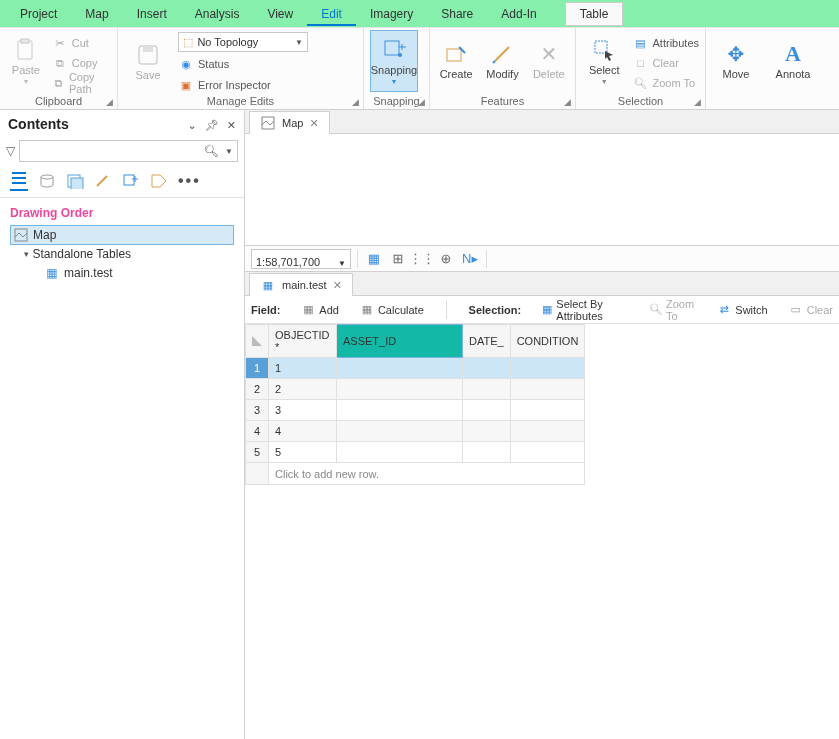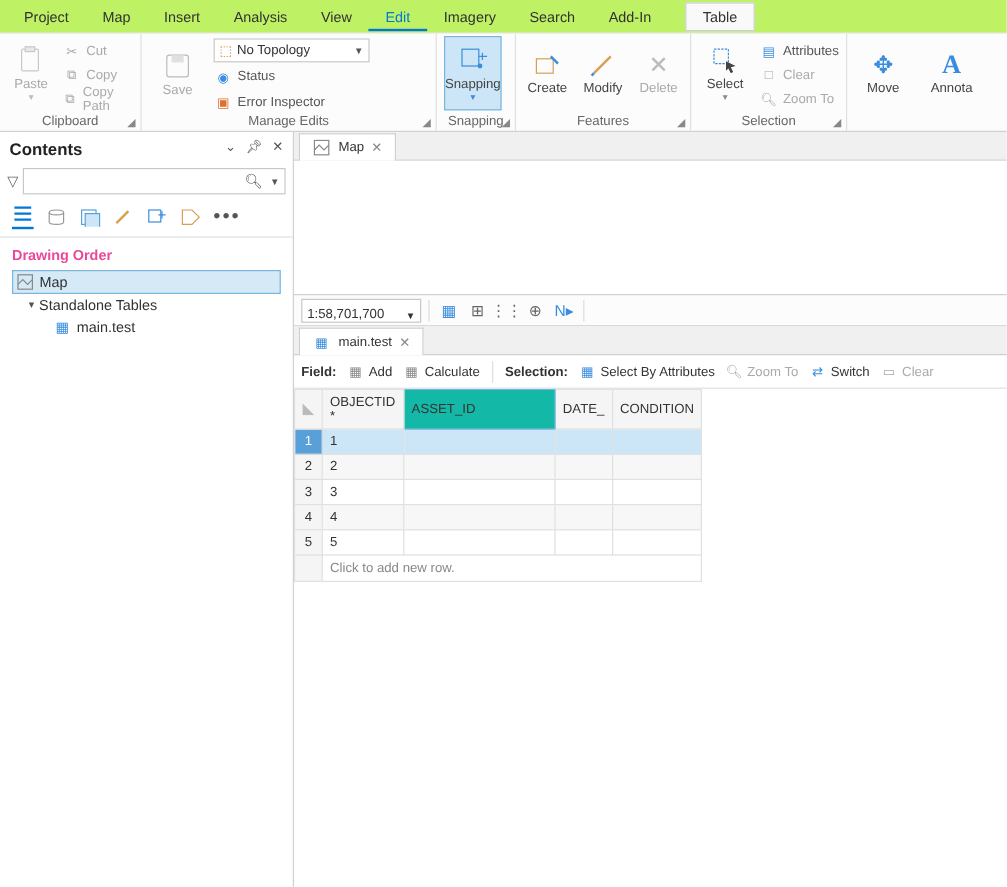--- a/index.html
+++ b/index.html
@@ -1,36 +1,36 @@
 <!DOCTYPE html>
 <html><head>
 <meta charset="utf-8">
 <style>
 html,body{margin:0;padding:0;font-family:"Segoe UI",Arial,sans-serif;font-size:12px;color:#323232;background:#fff;overflow:hidden;width:839px;height:739px}
 *{box-sizing:border-box}
-.menu-bar{display:flex;align-items:center;height:28px;padding:0 6px;border-bottom:1px solid #e5e5e5;background:#bef264}
+.menu-bar{display:flex;align-items:center;height:28px;padding:0 6px;border-bottom:1px solid #e5e5e5;background:#86efac}
 .menu-item{padding:5px 14px;cursor:default;color:#323232}
 .menu-item.active{color:#0078d4;border-bottom:2px solid #0078d4;padding-bottom:3px}
 .menu-item.tab-ctx{border:1px solid #ccc;background:#f9f9f9;margin-left:14px;padding:4px 14px}
 .ribbon{display:flex;height:82px;border-bottom:1px solid #d0d0d0;background:#fcfcfc}
 .rgroup{display:flex;flex-direction:column;border-right:1px solid #e0e0e0;padding:2px 6px 0 6px;position:relative}
 .rgroup .label{position:absolute;bottom:2px;left:0;right:0;text-align:center;font-size:11px;color:#666}
 .rgroup .dlg{position:absolute;bottom:2px;right:4px;font-size:9px;color:#888}
 .rrow{display:flex;align-items:center;gap:6px}
 .bigbtn{display:flex;flex-direction:column;align-items:center;justify-content:center;width:48px;height:62px;gap:2px;font-size:11px;color:#444}
 .bigbtn.disabled{color:#aaa}
 .bigbtn.on{background:#cde6f7;border:1px solid #7ab5e0}
 .iconL{font-size:20px;height:24px;display:flex;align-items:center;justify-content:center}
 .smallrow{display:flex;align-items:center;gap:4px;height:18px;font-size:11px;color:#555}
 .smallrow.disabled{color:#aaa}
 .topo-dd{height:20px;width:130px;border:1px solid #c8c8c8;background:#fff;display:flex;align-items:center;padding:0 4px;font-size:11px;position:relative}
 .topo-dd .arrow{position:absolute;right:4px;font-size:8px;color:#555}
 .workspace{display:flex;height:calc(739px - 28px - 82px)}
 .contents-pane{width:245px;border-right:1px solid #d0d0d0;display:flex;flex-direction:column;background:#fff}
-.pane-hdr{display:flex;align-items:flex-start;justify-content:space-between;padding:6px 8px}
+.pane-hdr{display:flex;align-items:flex-end;justify-content:space-between;padding:6px 8px}
 .pane-hdr h3{margin:0;font-size:14px;font-weight:600;color:#222}
 .pane-ctrls{display:flex;gap:8px;font-size:11px;color:#555}
 .search-row{display:flex;align-items:center;gap:4px;padding:2px 6px}
 .search-box{flex:1;display:flex;align-items:center;border:1px solid #c8c8c8;height:22px;padding:0 4px;position:relative}
 .search-box input{border:none;outline:none;flex:1;font-style:italic;color:#888;font-size:12px}
 .search-box .mag{position:absolute;right:18px;font-size:12px;color:#555}
 .search-box .arrow{position:absolute;right:4px;font-size:8px;color:#555}
 .toc-tabs{display:flex;gap:10px;padding:6px 10px;border-bottom:1px solid #e0e0e0;align-items:center}
 .toc-tabs span{font-size:16px;color:#888}
 .toc-tabs span.active{color:#0078d4;border-bottom:2px solid #0078d4;padding-bottom:3px}
@@ -46,21 +46,21 @@
 .view-tab{display:flex;align-items:center;gap:6px;padding:3px 10px;background:#fff;border:1px solid #d0d0d0;border-bottom:none;margin-top:2px;font-size:11px}
 .view-tab .x{color:#888;font-size:11px}
 .map-canvas{flex:1;background:#fff}
 .scale-bar{display:flex;align-items:center;gap:4px;height:26px;border-top:1px solid #d0d0d0;padding:0 6px;background:#fcfcfc}
 .scale-box{width:100px;height:20px;border:1px solid #c8c8c8;background:#fff;display:flex;align-items:flex-end;padding:0 4px;font-size:11px;position:relative}
 .scale-box .arrow{position:absolute;right:4px;font-size:8px}
 .tool-icn{width:20px;height:20px;display:flex;align-items:center;justify-content:center;font-size:13px;color:#666}
 .sep{width:1px;height:18px;background:#ddd;margin:0 2px}
 .table-pane{height:468px;border-top:1px solid #d0d0d0;display:flex;flex-direction:column}
 .table-tabs{display:flex;align-items:center;height:24px;background:#f0f0f0;border-bottom:1px solid #d0d0d0;padding-left:4px}
-.table-toolbar{display:flex;align-items:center;gap:8px;height:28px;padding:0 6px;border-bottom:1px solid #e0e0e0;font-size:11px}
+.table-toolbar{display:flex;align-items:center;gap:20px;height:28px;padding:0 6px;border-bottom:1px solid #e0e0e0;font-size:11px}
 .tbtn{display:flex;align-items:center;gap:3px;color:#333}
 .tbtn.disabled{color:#aaa}
 .tlabel{font-weight:700}
 table.attr{border-collapse:collapse;font-size:11px}
 table.attr th,table.attr td{border:1px solid #e0e0e0;padding:4px 6px;text-align:left;background:#fff}
 table.attr th{background:#f5f5f5;color:#333;font-weight:400}
 table.attr th.asset{background:#14b8a6;border:1px solid #7ab5e0}
 table.attr th.rownum{width:22px;background:#f5f5f5;text-align:center}
 table.attr tr.sel td{background:#cde6f7}
 table.attr tr.sel th.rownum{background:#5aa0d8;color:#fff}
@@ -75,21 +75,21 @@
 <body>
 
 <div class="menu-bar">
   <div class="menu-item">Project</div>
   <div class="menu-item">Map</div>
   <div class="menu-item">Insert</div>
   <div class="menu-item">Analysis</div>
   <div class="menu-item">View</div>
   <div class="menu-item active">Edit</div>
   <div class="menu-item">Imagery</div>
-  <div class="menu-item">Search</div>
+  <div class="menu-item">Share</div>
   <div class="menu-item">Add-In</div>
   <div class="menu-item tab-ctx">Table</div>
 </div>
 
 <div class="ribbon">
 
   <div class="rgroup" style="width:118px">
     <div class="rrow">
       <div class="bigbtn disabled">
         <span class="iconL">

